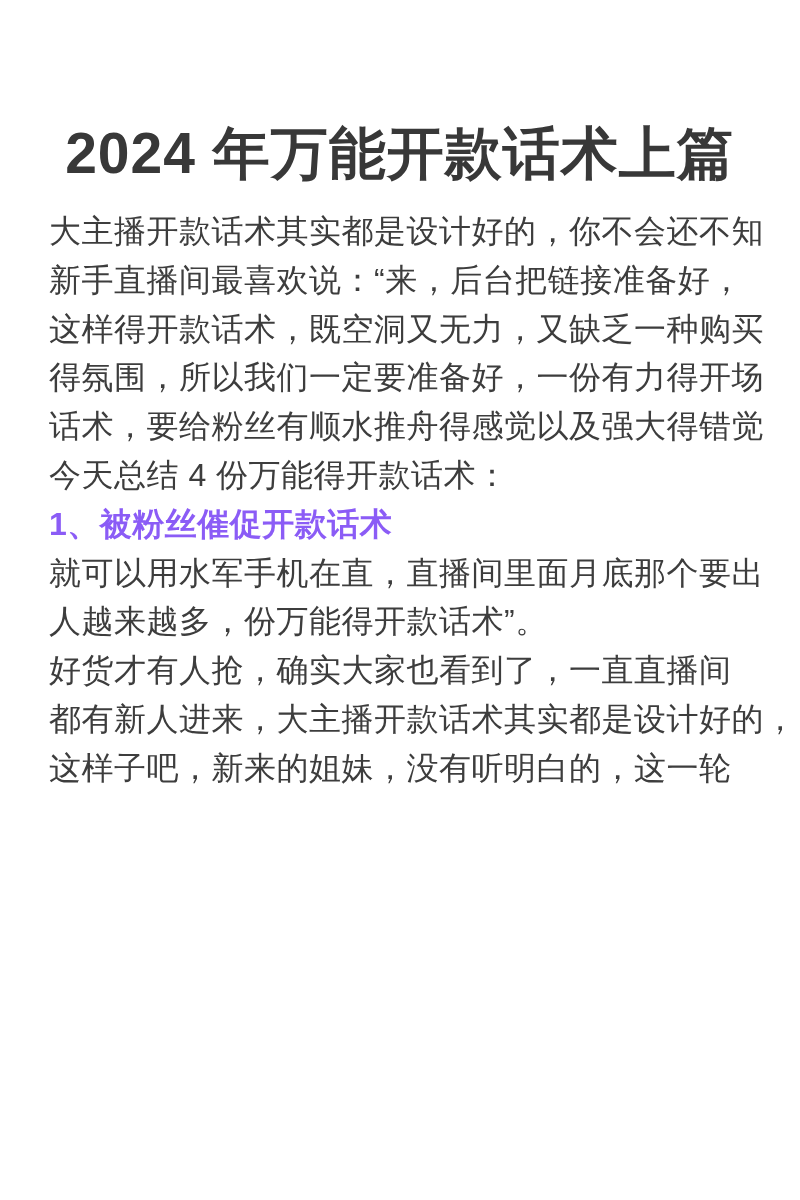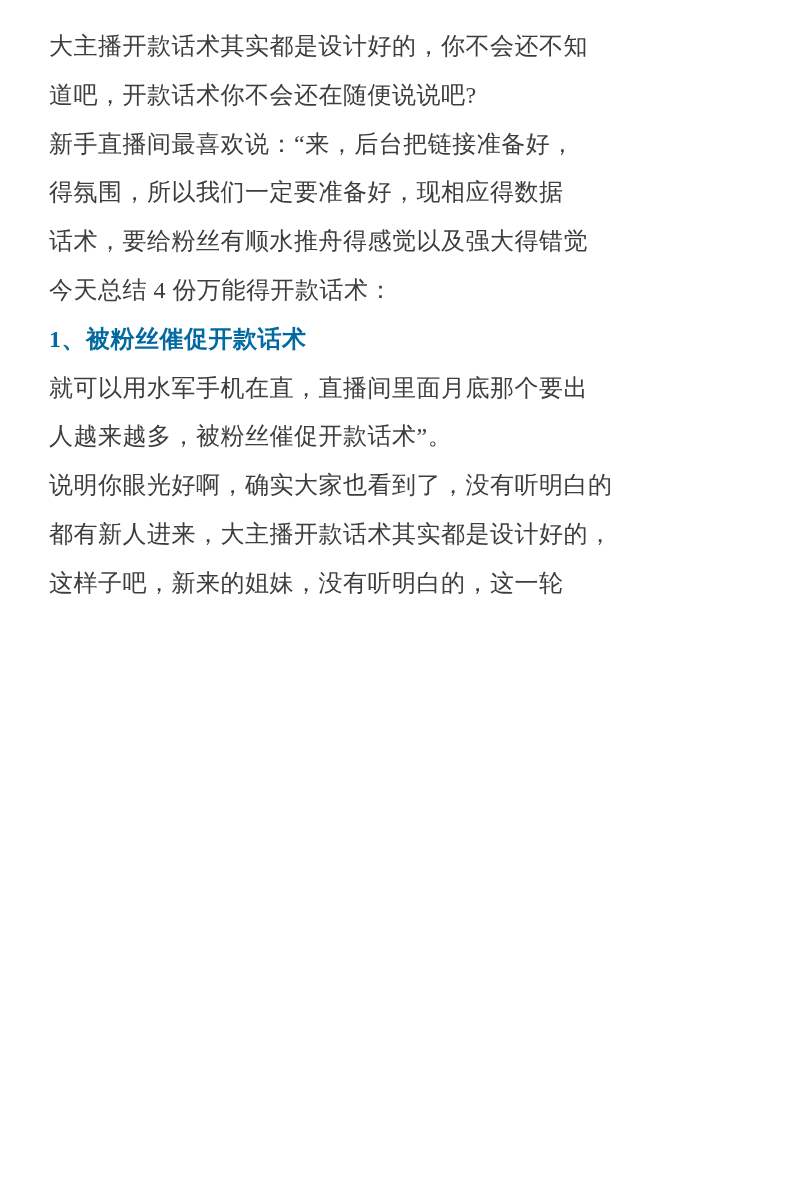--- a/index.html
+++ b/index.html
@@ -26,45 +26,45 @@
     color: #383838;
     letter-spacing: 1px;
     white-space: nowrap;
   }
   .content {
     margin-top: 22px;
     padding-left: 49px;
     padding-right: 40px;
   }
   .line {
-    font-size: 24px;
+    font-size: 32px;
     line-height: 48.8px;
     font-weight: 500;
     color: #3d3d3d;
     letter-spacing: 0.5px;
     white-space: nowrap;
-    font-family: Liberation Serif, serif;
   }
   .line.bold {
     font-weight: 700;
-    color: #0369a1;
+    color: #8b5cf6;
   }
 </style>
 </head>
 <body>
 
 <div class="page">
+  <h1 class="title">2024 年万能开款话术上篇</h1>
 
   <div class="content">
     <div class="line">大主播开款话术其实都是设计好的，你不会还不知</div>
-    <div class="line">道吧，开款话术你不会还在随便说说吧?</div>
     <div class="line">新手直播间最喜欢说：“来，后台把链接准备好，</div>
-    <div class="line">得氛围，所以我们一定要准备好，现相应得数据</div>
+    <div class="line">这样得开款话术，既空洞又无力，又缺乏一种购买</div>
+    <div class="line">得氛围，所以我们一定要准备好，一份有力得开场</div>
     <div class="line">话术，要给粉丝有顺水推舟得感觉以及强大得错觉</div>
     <div class="line">今天总结 4 份万能得开款话术：</div>
     <div class="line bold">1、被粉丝催促开款话术</div>
     <div class="line">就可以用水军手机在直，直播间里面月底那个要出</div>
-    <div class="line">人越来越多，被粉丝催促开款话术”。</div>
-    <div class="line">说明你眼光好啊，确实大家也看到了，没有听明白的</div>
+    <div class="line">人越来越多，份万能得开款话术”。</div>
+    <div class="line">好货才有人抢，确实大家也看到了，一直直播间</div>
     <div class="line">都有新人进来，大主播开款话术其实都是设计好的，</div>
     <div class="line">这样子吧，新来的姐妹，没有听明白的，这一轮</div>
   </div>
 </div>
 
 </body></html>

